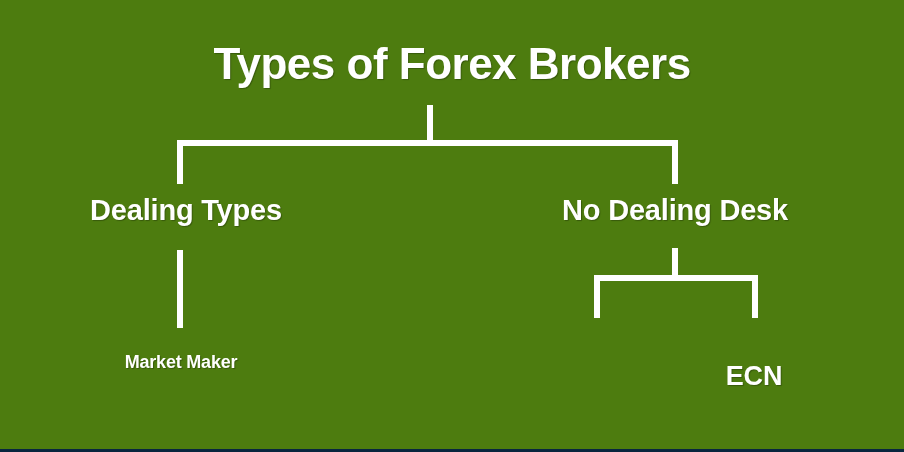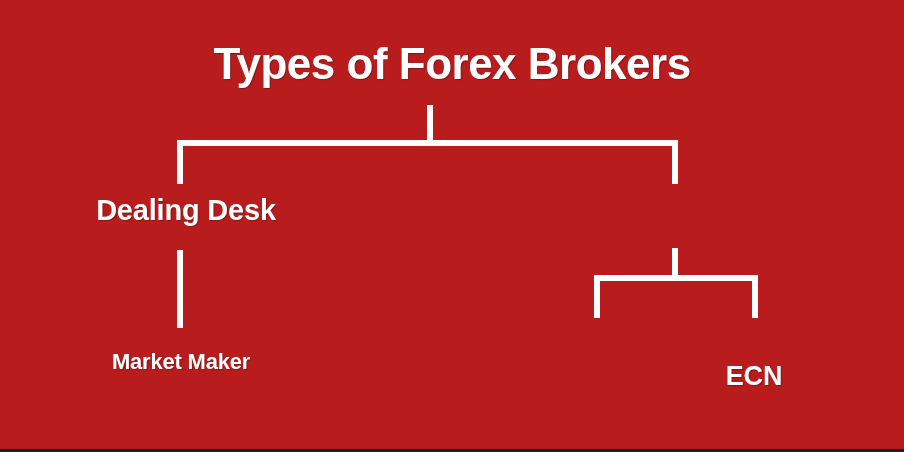--- a/index.html
+++ b/index.html
@@ -7,21 +7,21 @@
     padding: 0;
   }
   body {
     background: #0d3354;
     font-family: "Liberation Sans", sans-serif;
   }
   #canvas {
     position: relative;
     width: 904px;
     height: 452px;
-    background: #b91c1c;
+    background: #4d7c0f;
     overflow: hidden;
   }
   #bottom-strip {
     position: absolute;
     left: 0;
     bottom: 0;
     width: 904px;
     height: 3px;
     background: #08263f;
   }
@@ -53,21 +53,21 @@
     left: 525px;
     width: 300px;
     top: 192px;
     font-size: 29px;
     line-height: 36px;
   }
   #node-market-maker {
     left: 31px;
     width: 300px;
     top: 345px;
-    font-size: 22px;
+    font-size: 18px;
     line-height: 34px;
   }
   #node-stp {
     left: 530px;
     width: 140px;
     top: 345px;
     font-size: 27px;
     line-height: 34px;
   }
   #node-ecn {
@@ -153,22 +153,23 @@
   <div class="node" id="title-node">Types of Forex Brokers</div>
 
   <div class="conn" id="conn-title-stem"></div>
 
   <div class="conn" id="conn-top-bar"></div>
 
   <div class="conn" id="conn-drop-left"></div>
 
   <div class="conn" id="conn-drop-right"></div>
 
-  <div class="node" id="node-dealing-desk">Dealing Desk</div>
+  <div class="node" id="node-dealing-desk">Dealing Types</div>
 
+  <div class="node" id="node-no-dealing-desk">No Dealing Desk</div>
 
   <div class="conn" id="conn-dd-to-mm"></div>
 
   <div class="conn" id="conn-ndd-stem"></div>
 
   <div class="conn" id="conn-sub-bar"></div>
 
   <div class="conn" id="conn-drop-stp"></div>
 
   <div class="conn" id="conn-drop-ecn"></div>

